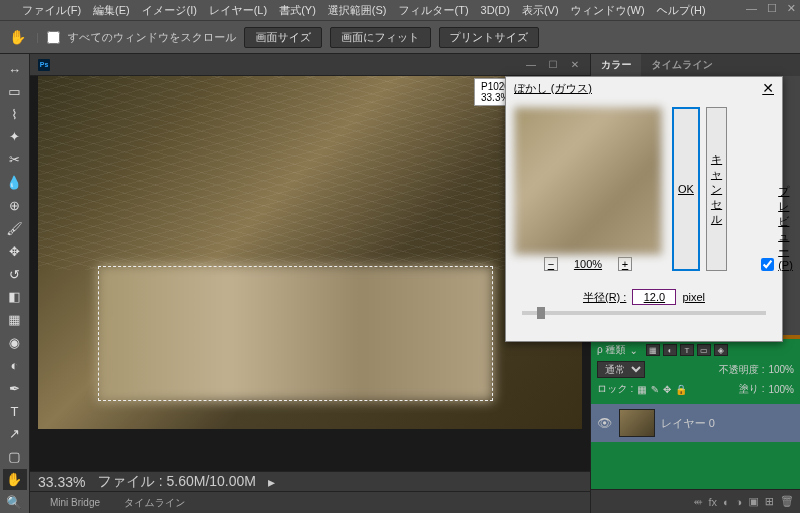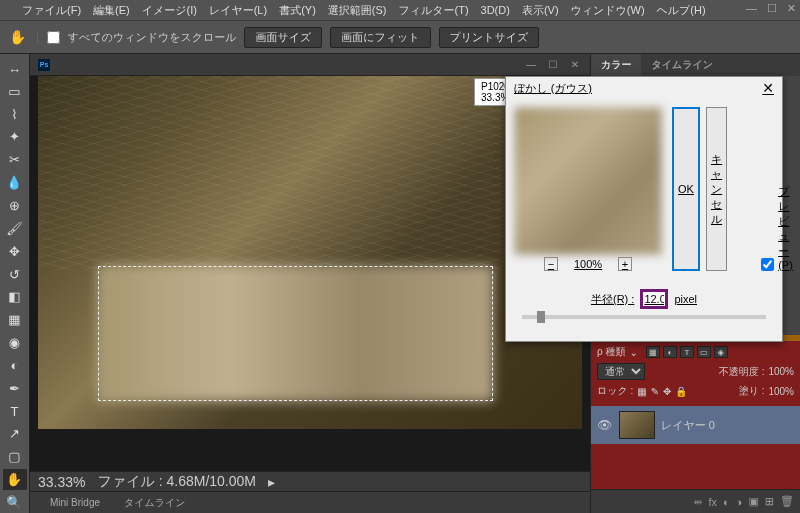--- a/index.html
+++ b/index.html
@@ -26,21 +26,21 @@
 .blur-sel-border { position: absolute; left: 68px; top: 190px; width: 395px; height: 135px; border: 1px dashed #eee; pointer-events: none; }
 .tooltip { position: absolute; left: 444px; top: 2px; background: #fff; color: #000; font-size: 10px; padding: 2px 6px; border: 1px solid #999; }
 .statusbar { height: 20px; background: #3a3a3a; display: flex; align-items: center; padding: 0 8px; font-size: 14px; color: #ccc; gap: 12px; border-top: 1px solid #222; }
 .bottombar { height: 22px; background: #3a3a3a; display: flex; align-items: center; padding: 0 8px; font-size: 10px; border-top: 1px solid #222; }
 .bottombar .tab { padding: 3px 12px; color: #aaa; }
 .panels { width: 210px; background: #454545; border-left: 1px solid #222; display: flex; flex-direction: column; }
 .panel-tabs { height: 22px; background: #3a3a3a; display: flex; font-size: 10px; font-weight: bold; }
 .panel-tabs .ptab { padding: 4px 10px; color: #999; }
 .panel-tabs .ptab.active { background: #454545; color: #ddd; }
 .panel-body { flex: 1; background: #454545; padding: 6px; }
-.panel-layers { height: 178px; background: #7f1d1d; border-top: 6px solid #a16207; display: flex; flex-direction: column; }
+.panel-layers { height: 178px; background: #15803d; border-top: 4px solid #a16207; display: flex; flex-direction: column; }
 .layer-controls { padding: 4px 6px; font-size: 10px; display: flex; flex-direction: column; gap: 4px; }
 .lc-row { display: flex; align-items: center; gap: 4px; }
 .lc-row select, .lc-row input { background: #3a3a3a; border: 1px solid #222; color: #ccc; font-size: 10px; padding: 1px 3px; }
 .mini-icons { display: flex; gap: 3px; margin-left: 4px; }
 .mini-icons span { width: 14px; height: 12px; background: #3a3a3a; border: 1px solid #222; font-size: 8px; display: inline-flex; align-items: center; justify-content: center; }
 .layer-row { display: flex; align-items: center; height: 38px; background: #5c6e8c; padding: 0 6px; gap: 6px; margin-top: 4px; }
 .eye { width: 16px; font-size: 12px; }
 .thumb { width: 36px; height: 28px; background: linear-gradient(135deg,#8a7850,#4a4028); border: 1px solid #222; }
 .layer-footer { margin-top: auto; height: 24px; background: #3a3a3a; display: flex; align-items: center; justify-content: flex-end; padding: 0 6px; gap: 6px; font-size: 11px; color: #999; border-top: 1px solid #222; }
 
@@ -49,21 +49,21 @@
 .dlg-close { margin-left: auto; font-size: 14px; cursor: default; }
 .dlg-body { display: flex; padding: 8px; gap: 10px; }
 .preview { width: 148px; height: 148px; border: 1px solid #aaa; background: linear-gradient(135deg,#a89870,#c0b090,#988868,#b0a080); filter: blur(4px); }
 .dlg-btns { display: flex; flex-direction: row; gap: 6px; width: 90px; }
 .dlg-btns button { padding: 3px 4px; font-size: 11px; background: #e8e8e8; border: 1px solid #888; }
 .dlg-btns button.primary { border: 2px solid #0078d4; }
 .prev-chk { font-size: 11px; display: flex; align-items: flex-end; gap: 4px; margin-top: 4px; padding-left: 28px; }
 .zoom-row { display: flex; justify-content: center; align-items: center; gap: 16px; font-size: 11px; margin-top: 2px; }
 .zoom-row .zb { width: 14px; height: 14px; border: 1px solid #888; display: inline-flex; align-items: center; justify-content: center; font-size: 11px; }
 .radius-row { display: flex; align-items: center; justify-content: center; gap: 6px; font-size: 11px; margin-top: 10px; }
-.radius-row input { width: 28px; border: 3px solid #701a75; font-size: 11px; text-align: center; padding: 1px; }
+.radius-row input { width: 44px; border: 1px solid #701a75; font-size: 11px; text-align: center; padding: 1px; }
 .slider { margin: 6px 16px 0; height: 4px; background: #ccc; position: relative; }
 .slider .h { position: absolute; left: 6%; top: -4px; width: 8px; height: 12px; background: #888; }
 .titlebar-ctrls { position: absolute; right: 4px; top: 2px; display: flex; gap: 10px; color: #aaa; font-size: 11px; }
 </style>
 </head>
 <body>
 
 <div class="titlebar-ctrls">
   <span>—</span>
   <span>☐</span>
@@ -130,21 +130,21 @@
       </div>
     </div>
     <div class="canvas">
       <div class="image"></div>
       <div class="blur-sel"></div>
       <div class="blur-sel-border"></div>
       <div class="tooltip">P1020135.psd @ 33.3% (RGB/8) *</div>
     </div>
     <div class="statusbar">
       <span>33.33%</span>
-      <span>ファイル : 4.68M/10.00M</span>
+      <span>ファイル : 5.60M/10.00M</span>
       <span>▸</span>
     </div>
     <div class="bottombar">
       <span class="tab">Mini Bridge</span>
       <span class="tab">タイムライン</span>
     </div>
   </div>
 
   <div class="panels">
     <div class="panel-tabs">

